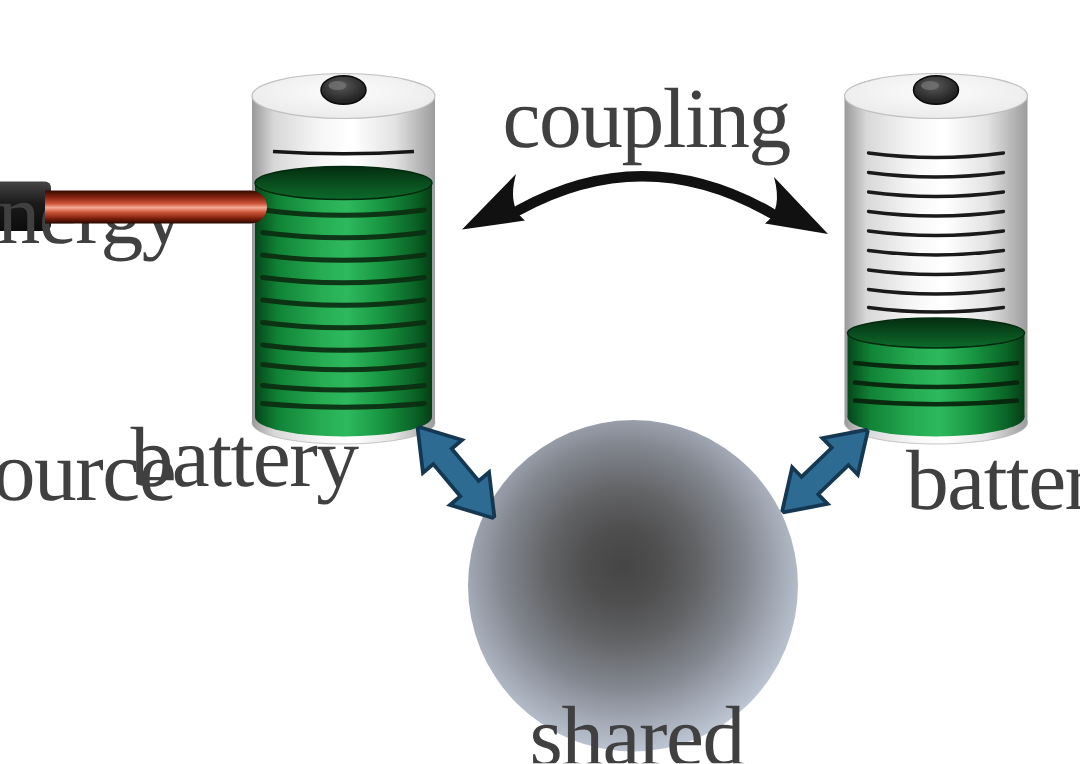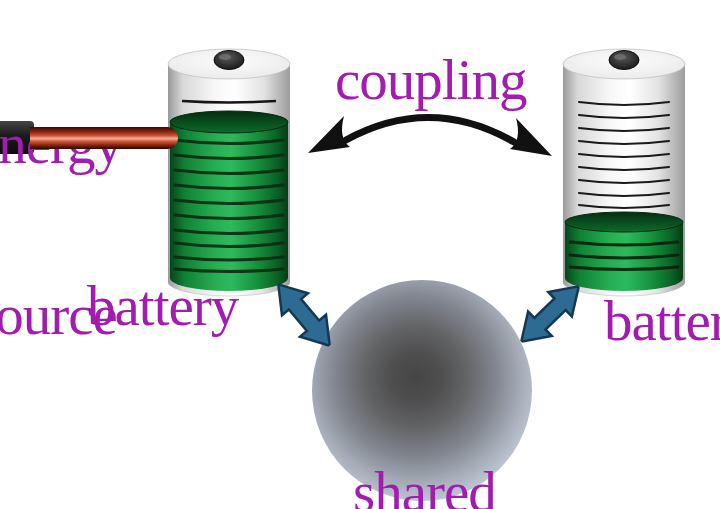--- a/index.html
+++ b/index.html
@@ -1,21 +1,21 @@
 <!DOCTYPE html>
 <html><head>
 <meta charset="utf-8">
 <style>
   html,body{margin:0;padding:0;background:#fff;}
   .canvas{
     position:relative; width:720px; height:509px; overflow:hidden;
     background:#ffffff; font-family:"Liberation Serif","DejaVu Serif",serif;
   }
   .label{
-    position:absolute; z-index:3; color:#a21caf;
+    position:absolute; z-index:3; color:#404040;
     font:57px/57px "Liberation Serif","DejaVu Serif",serif;
     letter-spacing:-1px; white-space:pre;
   }
   .energy-label{ left:-26px; top:1px; }
   .coupling-label{ left:335px; top:51px; }
   .charger-label{ left:87px; top:277px; }
   .battery-label{ left:604px; top:292px; }
   .bath-label{ left:353px; top:334px; line-height:63px; }
 
   .bath-sphere{

